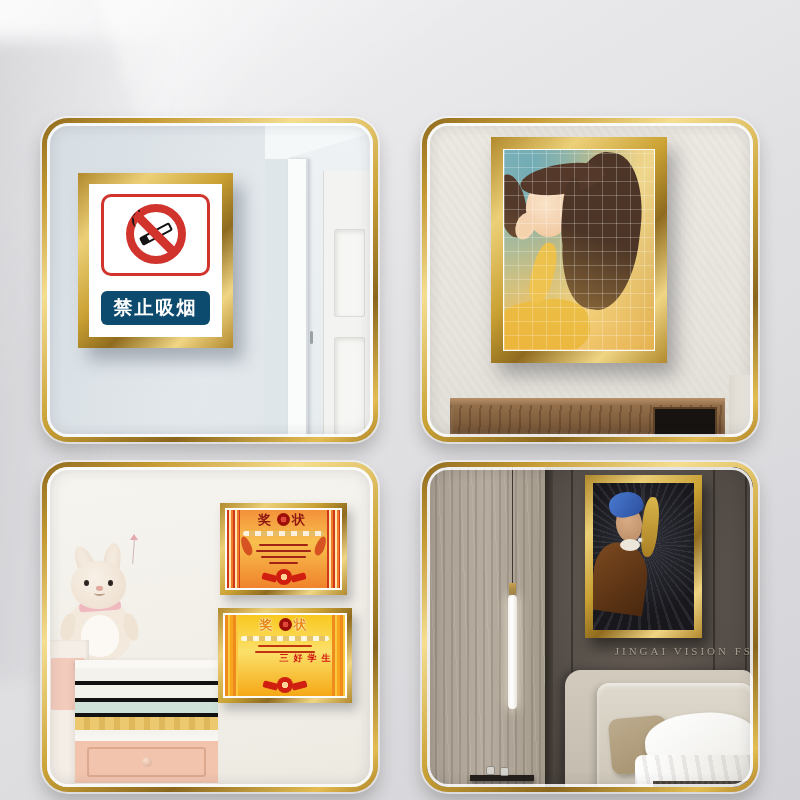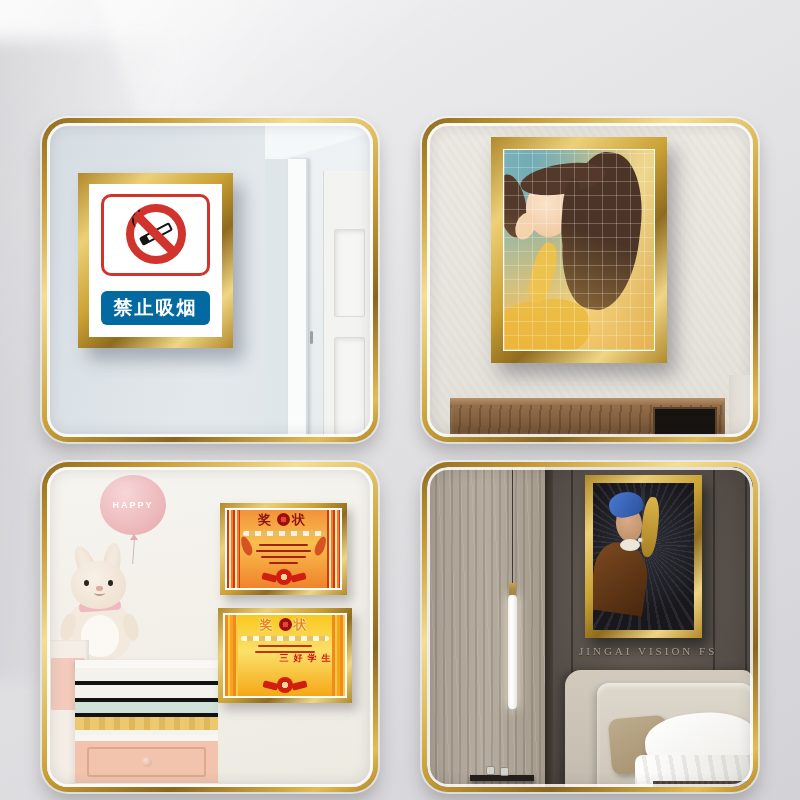--- a/index.html
+++ b/index.html
@@ -93,21 +93,21 @@
   .p-cig { position:absolute; left:50%; top:37px; width:34px; height:9px; background:#fff;
     border:2px solid #151515; border-radius:2px; transform:translate(-50%,-50%) rotate(-28deg); z-index:1; }
   .p-cig::after { content:''; position:absolute; left:-1px; top:-1px; bottom:-1px; width:7px; background:#151515; }
   .p-smoke { position:absolute; left:28px; top:16px; width:9px; height:14px;
     border-left:2px solid #151515; border-radius:60% 0 0 60%; z-index:1; }
   .p-smoke::after { content:''; position:absolute; left:4px; top:-3px; width:8px; height:12px;
     border-left:2px solid #151515; border-radius:0 60% 60% 0; }
   .p-slash { position:absolute; left:50%; top:33px; width:58px; height:9px; background:#d0342c;
     border-radius:2px; transform:translateX(-50%) rotate(45deg); z-index:2; }
   .sign-bar { position:absolute; left:12px; right:12px; bottom:12px; height:34px;
-    background:#0369a1; border-radius:6px; color:#fff; font-size:19px; font-weight:700;
+    background:#0c4a6e; border-radius:6px; color:#fff; font-size:19px; font-weight:700;
     letter-spacing:2px; text-align:center; line-height:34px; }
 
   
   .tr-wall { inset:0; background:
     repeating-linear-gradient(55deg, rgba(160,155,140,.05) 0 3px, rgba(255,255,255,0) 3px 7px),
     linear-gradient(180deg, #ece9e3 0%, #e7e4dd 70%, #e2dfd8 100%); }
   .tr-curtain { right:0; top:252px; bottom:0; width:24px; background:linear-gradient(90deg,#dcd7ce,#f1eee8); }
   .tr-frame { left:64px; top:14px; width:176px; height:226px; box-shadow: 8px 12px 18px rgba(60,60,70,.4); }
   .tr-frame .mat { inset:12px; }
   .photo { position:absolute; inset:13px; overflow:hidden;
@@ -274,21 +274,21 @@
     background: linear-gradient(180deg,#d9b54a,#a97f23); border-radius:42%; transform:rotate(6deg); }
   .gp-face { position:absolute; left:23px; top:23px; width:26px; height:36px;
     background: radial-gradient(circle at 45% 40%, #d8ab85, #b98a64); border-radius:50%; transform:rotate(-7deg); }
   .gp-collar { position:absolute; left:27px; top:56px; width:20px; height:12px;
     background:#ece7da; border-radius:50%; }
   .gp-body { position:absolute; left:0px; top:60px; width:54px; height:70px;
     background: linear-gradient(135deg,#7c4a20,#49270e); border-radius:40% 50% 0 0; transform:rotate(8deg); }
   .gp-pearl { position:absolute; left:45px; top:55px; width:4px; height:4px;
     background:#e9e9f2; border-radius:50%; box-shadow:0 0 3px rgba(255,255,255,.9); }
 
-  .br-watermark { left:152px; top:178px; width:174px; text-align:left;
+  .br-watermark { left:152px; top:178px; width:174px; text-align:right;
     font-family:"Liberation Serif", serif; font-size:11px; letter-spacing:3px;
     color:#a59c8f; text-shadow:0 1px 1px rgba(0,0,0,.4); }
 
   .hb-outer { left:138px; top:203px; right:0; height:120px;
     background: linear-gradient(180deg,#d2cbbd,#c3bcae); border-radius:16px 10px 0 0;
     box-shadow: -4px 0 8px rgba(0,0,0,.3); }
   .hb-inner { left:170px; top:216px; right:0; height:108px;
     background: linear-gradient(180deg,#ded8cc,#cdc6b8); border-radius:12px 12px 0 0;
     box-shadow: inset 0 3px 4px rgba(255,255,255,.5), -3px 2px 6px rgba(0,0,0,.18); }
   .pillow-tan { left:183px; top:250px; width:58px; height:56px;
@@ -369,23 +369,20 @@
         <div class="console-top"></div>
         <div class="console-opening"></div>
       </div>
     </div>
   </section>
 
   <section class="abs panel p-bl">
     <div class="panel-core">
       <div class="abs bl-wall"></div>
 
-      <div class="abs balloon">
-        <span class="balloon-text">HAPPY</span>
-      </div>
       <div class="abs balloon-knot"></div>
       <div class="abs balloon-string"></div>
 
       <div class="abs bunny">
         <div class="ear el"></div>
         <div class="ear er"></div>
         <div class="bn-body"></div>
         <div class="bn-belly"></div>
         <div class="bn-arm l"></div>
         <div class="bn-arm r"></div>

